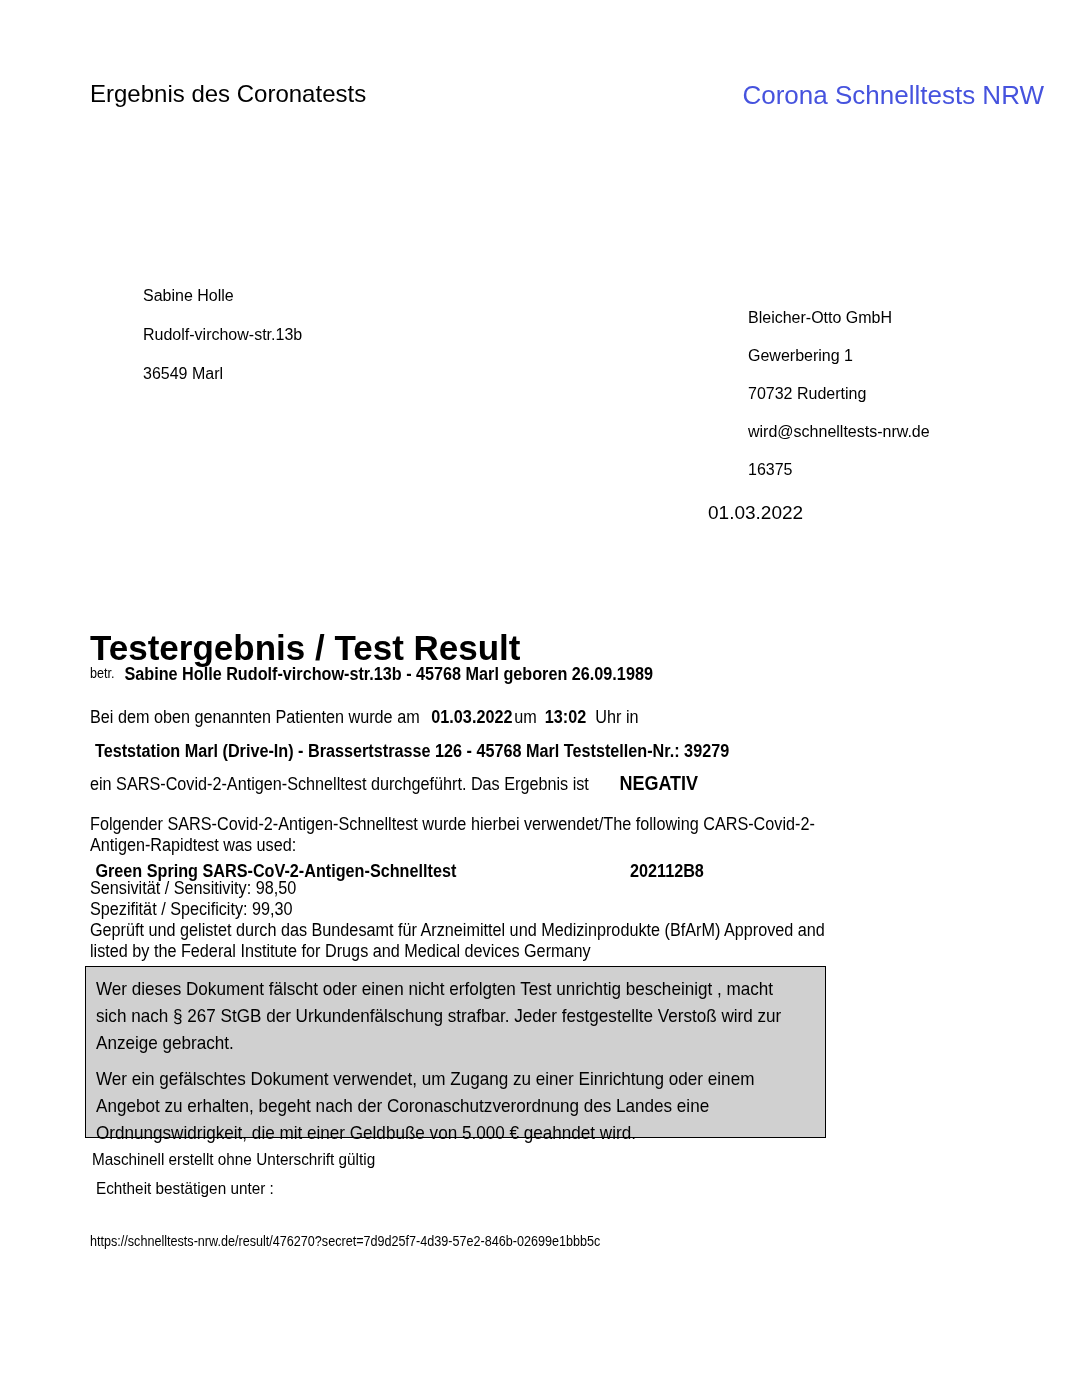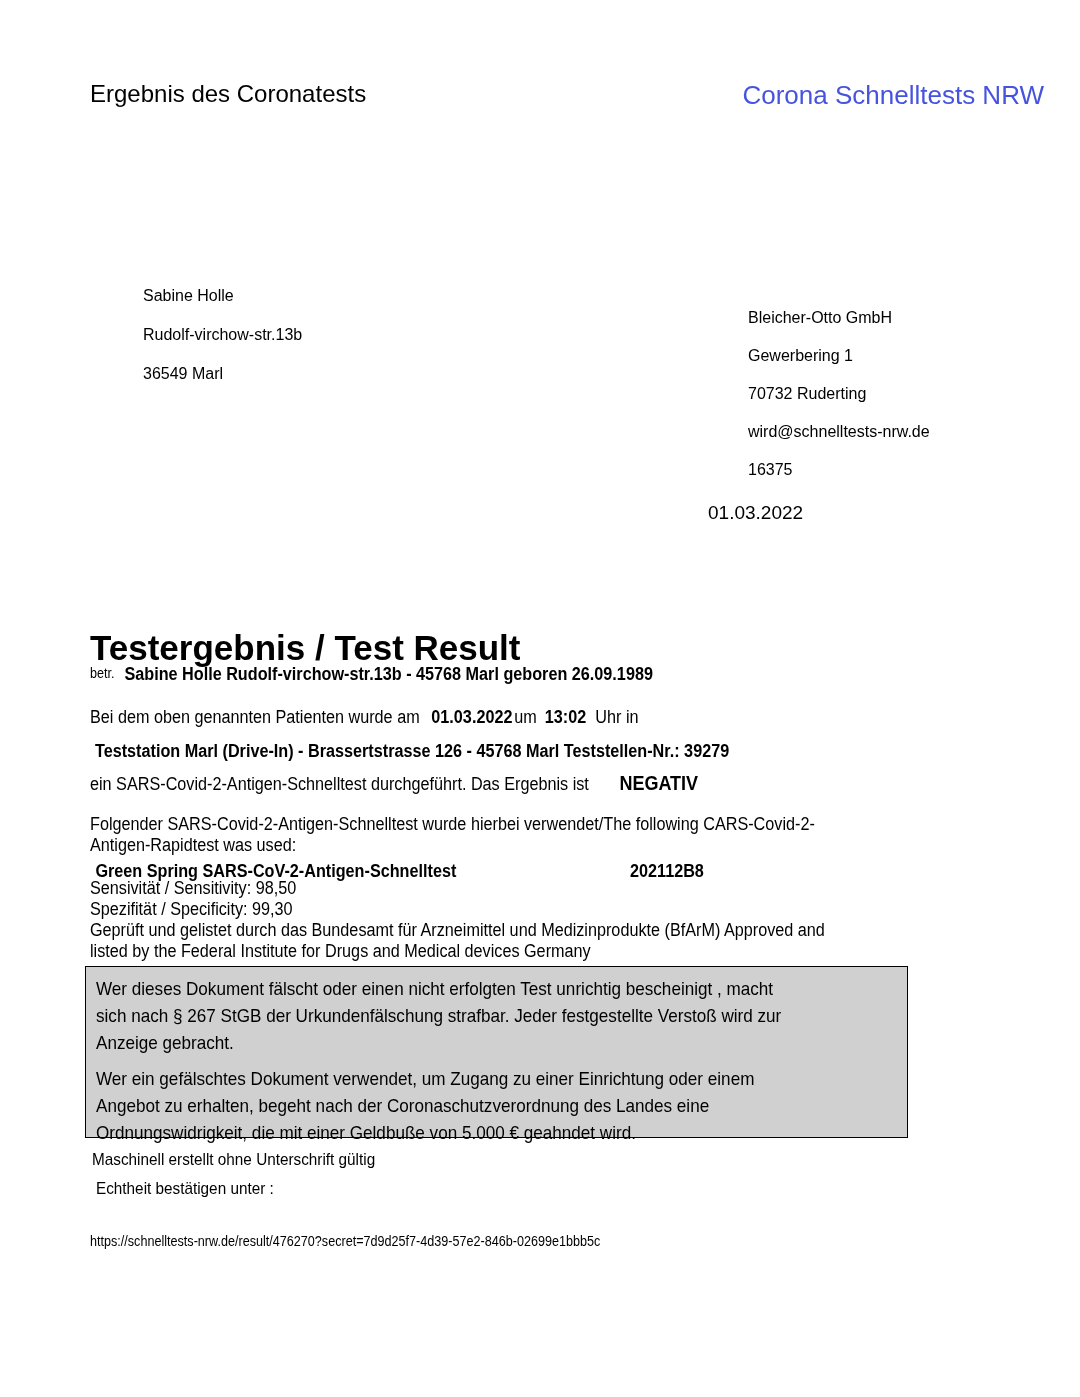--- a/index.html
+++ b/index.html
@@ -53,21 +53,21 @@
   .ml10 { margin-left: 10px; }
   .ml13 { margin-left: 13px; }
   .negativ { font-size: 20px; font-weight: bold; margin-left: 34px; }
 
   .usedtest { top: 814px; left: 90px; line-height: 21px; }
   .testname-row { position: relative; padding-left: 6px; margin-top: 5px; }
   .testname-row + .line { margin-top: -4px; }
   .lot { position: absolute; left: 600px; top: 0; }
 
   .warning-box {
-    top: 966px; left: 85px; width: 823px; height: 172px;
+    top: 966px; left: 85px; width: 741px; height: 172px;
     background: var(--box-bg);
     border: 1px solid var(--box-border);
     padding: 8px 10px;
   }
   .warning-box .wline { font-size: 19px; line-height: 27px; white-space: nowrap; }
   .wgap { height: 9px; }
 
   .machine-note { top: 1150px; left: 92px; font-size: 17px; }
   .verify-note  { top: 1179px; left: 96px; font-size: 17px; }
   .verify-url   { top: 1233px; left: 90px; font-size: 14px; }

